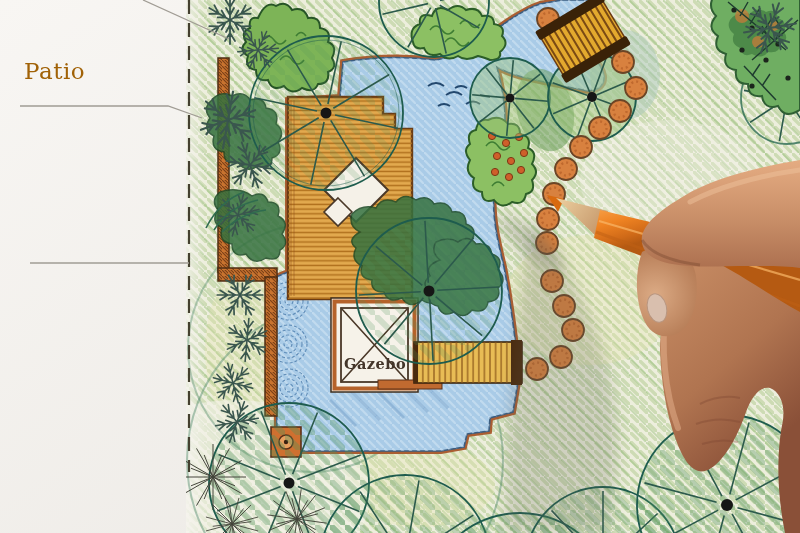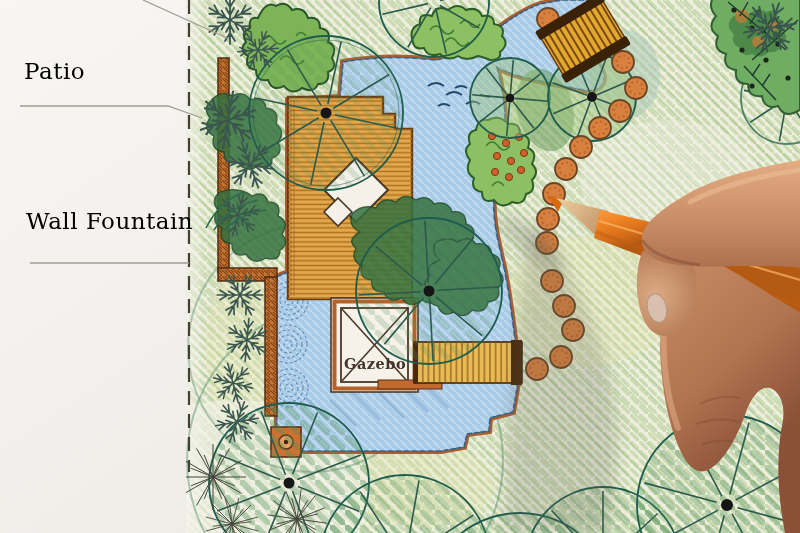--- a/index.html
+++ b/index.html
@@ -1,19 +1,19 @@
 <!DOCTYPE html>
 <html><head>
 <meta charset="utf-8">
 <style>
   html,body{margin:0;padding:0;background:#ddd;}
   #stage{position:relative;width:800px;height:533px;overflow:hidden;background:#f3f1ec;
          font-family:"DejaVu Serif", serif;}
   #plan-svg{position:absolute;left:0;top:0;}
-  .callout{position:absolute;color:#000000;letter-spacing:.5px;white-space:nowrap;}
+  .callout{position:absolute;color:#a16207;letter-spacing:.5px;white-space:nowrap;}
   #patio-label{left:24px;top:58px;font-size:23px;}
   #wall-fountain-label{left:26px;top:208px;font-size:23px;}
   #gazebo-label{left:344px;top:342px;font-size:14.5px;font-weight:bold;color:#43352a;margin-top:13px;}
 </style>
 </head>
 <body>
 
 <div id="stage">
 <svg id="plan-svg" width="800" height="533" viewBox="0 0 800 533">
   <defs>
@@ -354,15 +354,14 @@
     <path d="M642,252 C635,272 635,298 643,318 C650,336 666,341 680,332 C693,323 699,300 696,276 C693,258 682,250 668,248 C658,247 648,248 642,252 Z" fill="url(#gMid)"></path>
     <ellipse cx="657" cy="308" rx="9.5" ry="14.5" transform="rotate(-14 657 308)" fill="#d9bfae" stroke="#b89680" stroke-width="1"></ellipse>
 
     <path d="M800,160 C752,168 710,180 684,196 C662,209 645,222 642,236 C640,250 650,260 672,264 C696,268 720,266 748,266 C770,266 788,266 800,268 L800,160 Z" fill="url(#gIndex)"></path>
     <path d="M800,170 C756,176 716,188 690,202" stroke="#eec29b" stroke-width="5" opacity=".5" fill="none" stroke-linecap="round"></path>
     <path d="M642,240 C652,256 676,262 700,265" stroke="#6e4028" stroke-width="3" opacity=".35" fill="none"></path>
   </g>
 </svg>
 
 <div class="callout" id="patio-label">Patio</div>
-<div class="callout" id="wall-fountain-label">Wall Fountain</div>
 <div class="callout" id="gazebo-label">Gazebo</div>
 </div>
 
 </body></html>

